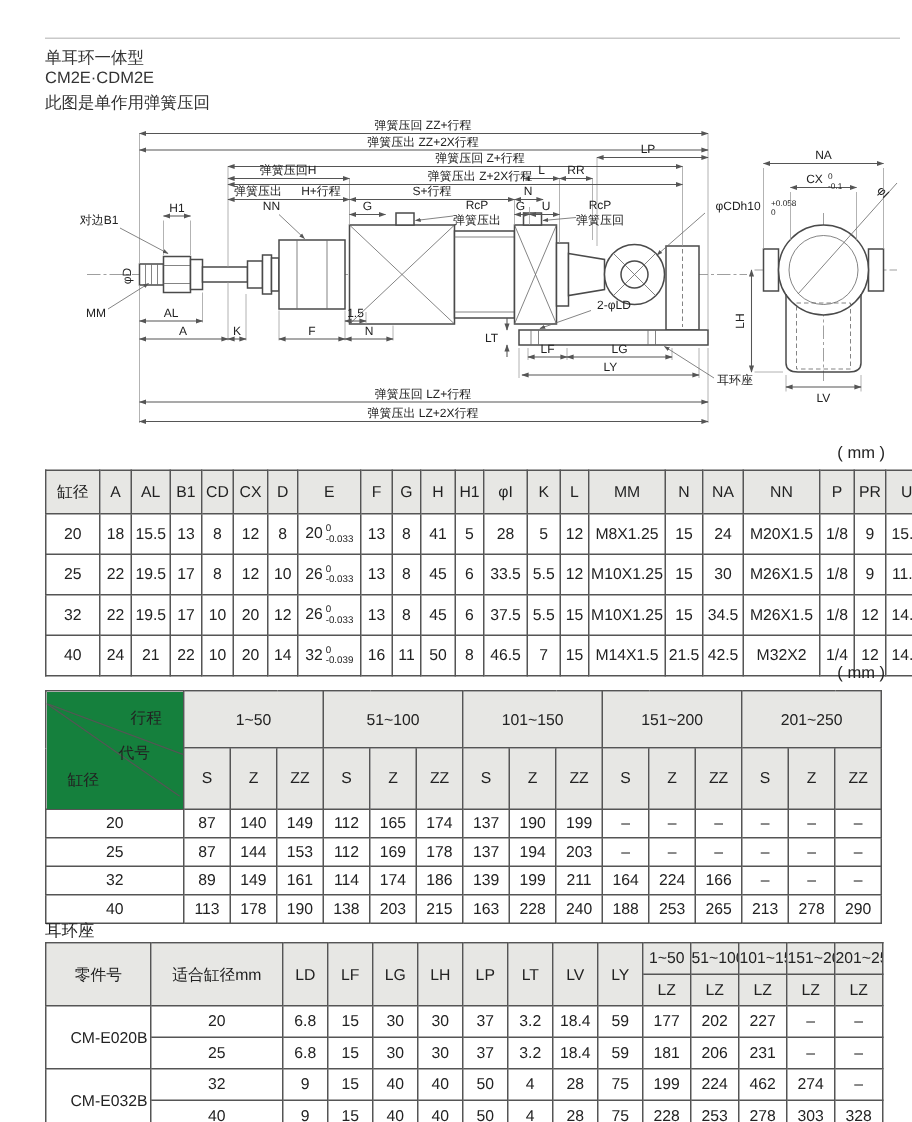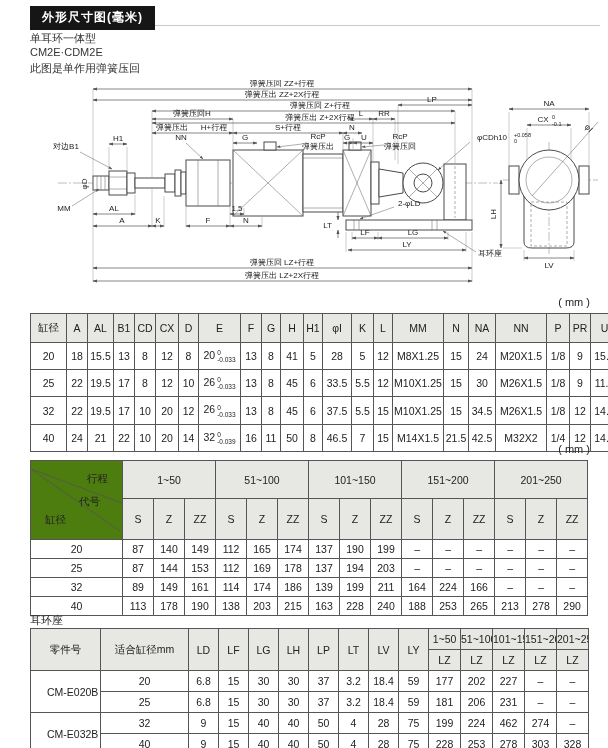--- a/index.html
+++ b/index.html
@@ -27,38 +27,37 @@
   th,td{border:1px solid #555;text-align:center;font-weight:normal;overflow:hidden;white-space:nowrap;}
   th{background:#e7e7e4;}
   #t1{top:313px;width:568px;}
   #t1 th{padding:7px 0;}
   #t1 td{padding:6px 0;}
   #t2{top:460px;width:557px;}
   #t2 thead tr.grp th{padding:8px 0;}
   #t2 thead tr.subh th{padding:9px 0;}
   #t2 tbody th{background:#fff;padding:3px 0;}
   #t2 tbody td{padding:3px 0;margin-top:12px;}
-  #t2 th.corner{background:#4d7c0f;padding:0;position:relative;}
+  #t2 th.corner{background:#15803d;padding:0;position:relative;}
   .cornerbox{position:relative;width:100%;height:62px;}
   .cornerbox svg.diag{position:absolute;left:0;top:0;width:100%;height:100%;}
   .cornerbox span{position:absolute;font-size:10.5px;}
   .c-top{top:3px;right:14px;} .c-mid{top:26px;right:22px;} .c-bot{bottom:4px;left:14px;}
   .t3-title{position:absolute;left:30px;top:613px;font-size:11px;color:#222;}
   #t3{top:628px;width:558px;}
   #t3 thead th{padding:4px 0;}
   #t3 tbody th{background:#fff;padding:4px 16px;}
   #t3 tbody td{padding:4px 0;}
   .tol{display:inline-flex;flex-direction:column;font-size:6.5px;line-height:7px;vertical-align:middle;margin-left:2px;text-align:left;}
 </style>
 </head>
 <body>
 
 <div class="page">
   <div class="header-rule"></div>
-  <div class="title-box">外形尺寸图(毫米)</div>
   <div class="sub" id="sub1">单耳环一体型</div>
   <div class="sub" id="sub2">CM2E·CDM2E</div>
   <div class="sub" id="sub3">此图是单作用弹簧压回</div>
 
   <div class="drawing">
   <svg width="608" height="225" viewBox="0 0 608 225" xmlns="http://www.w3.org/2000/svg">
     <defs>
       <marker id="ar" viewBox="0 0 10 10" refX="9" refY="5" markerWidth="7" markerHeight="7" orient="auto-start-reverse">
         <path d="M0,1.5 L10,5 L0,8.5 z" fill="#555"></path>
       </marker>

